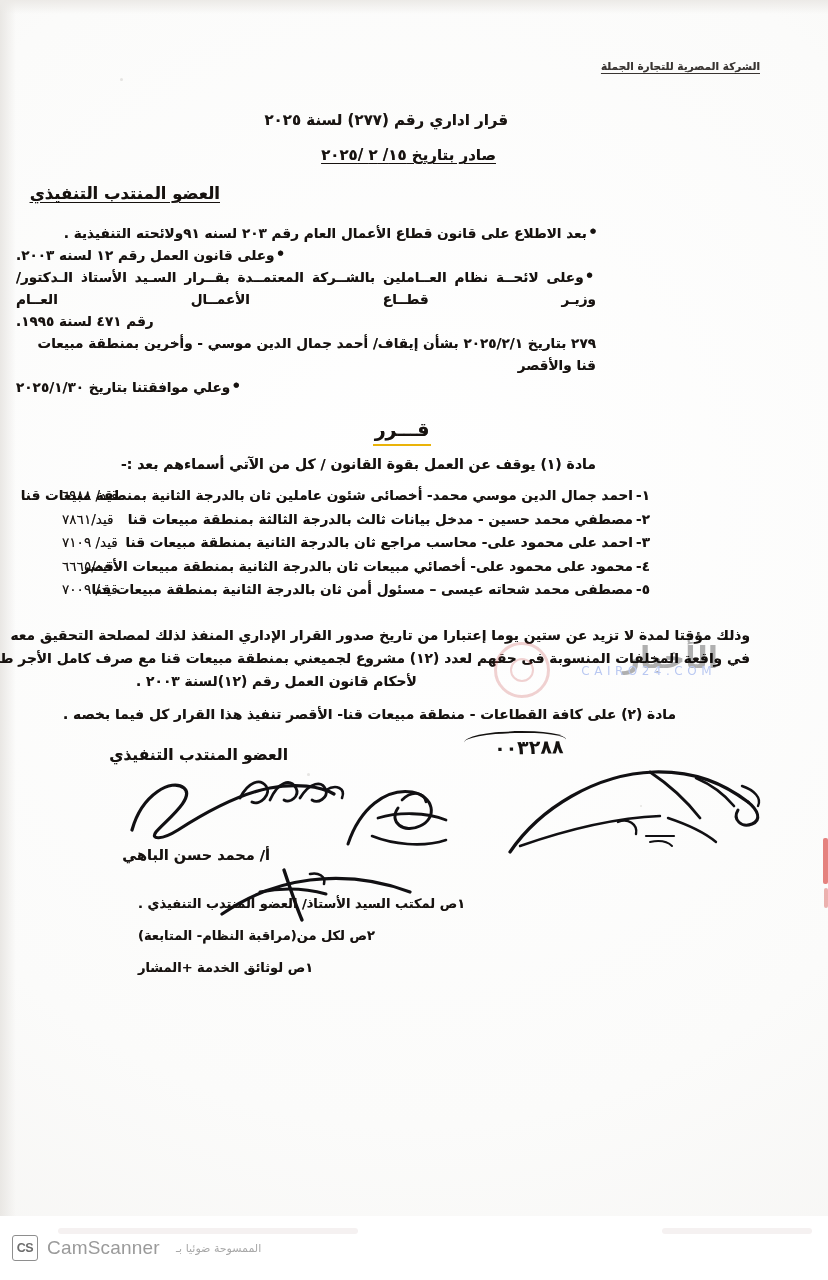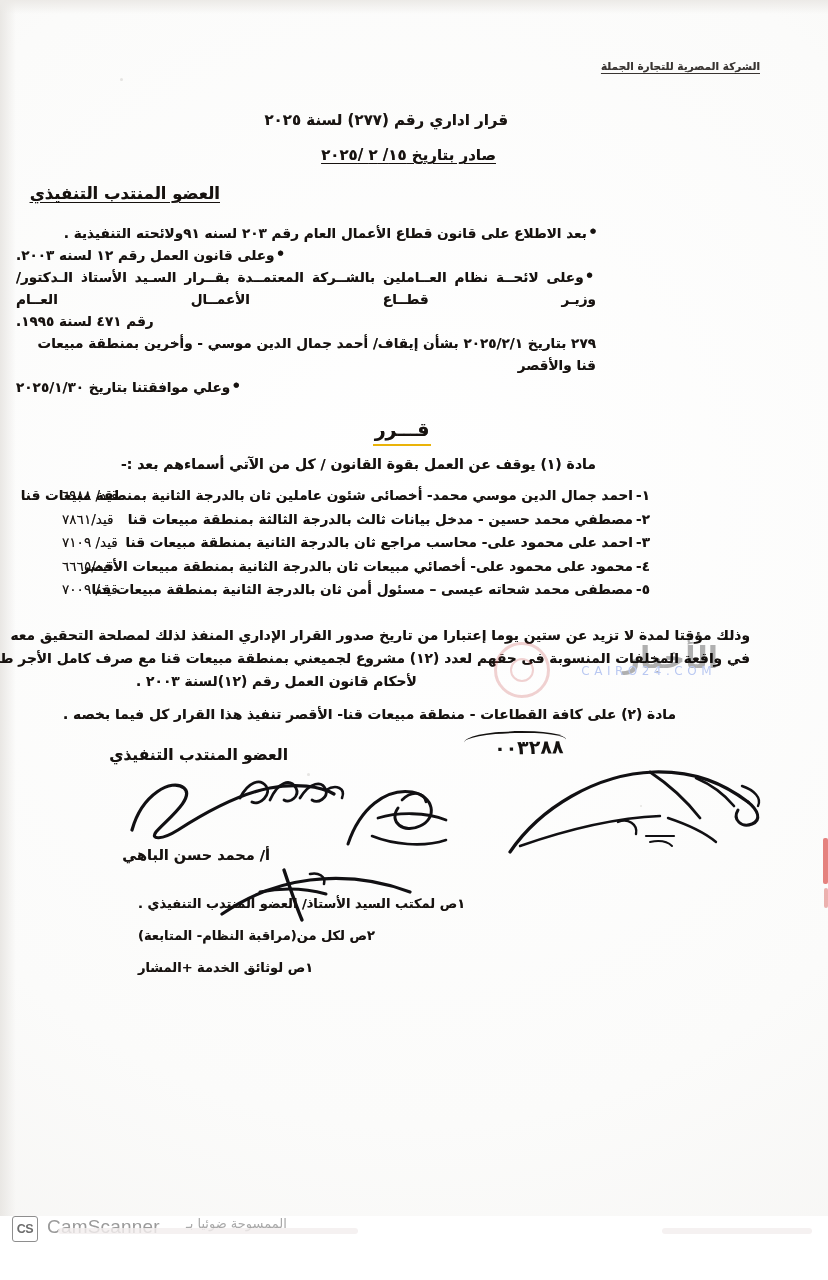--- a/index.html
+++ b/index.html
@@ -289,20 +289,21 @@
     border-radius: 2px;
   }
 
   
   .footer {
     position: absolute;
     left: 0; right: 0; bottom: 0;
     height: 64px;
     background: #ffffff;
     display: flex;
+    align-items: center;
     direction: ltr;
   }
   .cs-logo {
     margin-left: 12px;
     width: 24px; height: 24px;
     border: 1.8px solid #8e8e8e;
     border-radius: 3px;
     color: #6d6d6d;
     font-size: 12.5px;
     font-weight: bold;
@@ -313,22 +314,22 @@
     font-family: "Liberation Sans", sans-serif;
   }
   .cs-text {
     margin-left: 9px;
     font-size: 19px;
     color: #9a9a9a;
     font-family: "Liberation Sans", sans-serif;
     letter-spacing: .2px;
   }
   .cs-ar {
-    margin-left: 26px;
-    font-size: 13px;
+    margin-left: 16px;
+    font-size: 11px;
     color: #a8a8a8;
     direction: rtl;
   }
   .footer-ghost {
     position: absolute;
     height: 6px;
     background: #f3eeee;
     opacity: .8;
     border-radius: 3px;
   }

